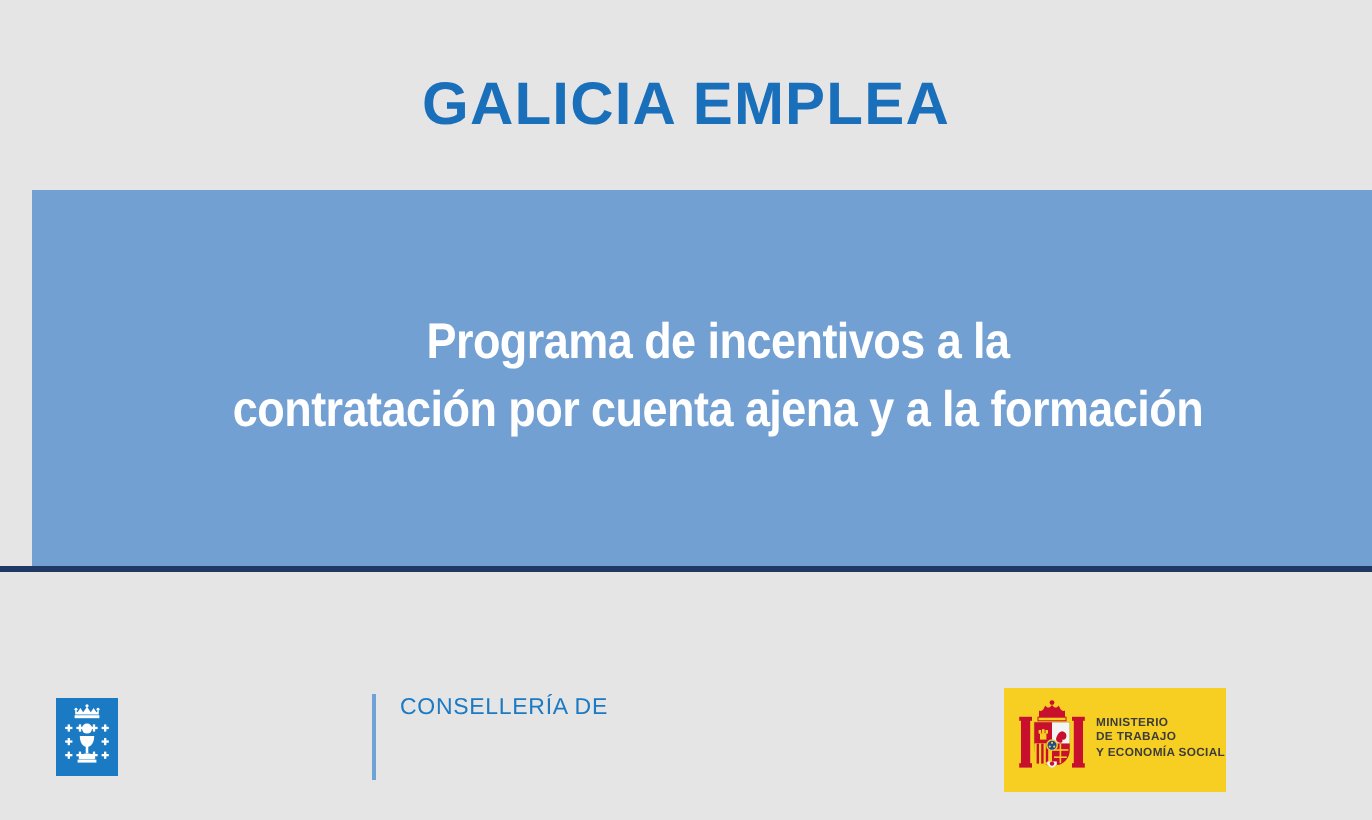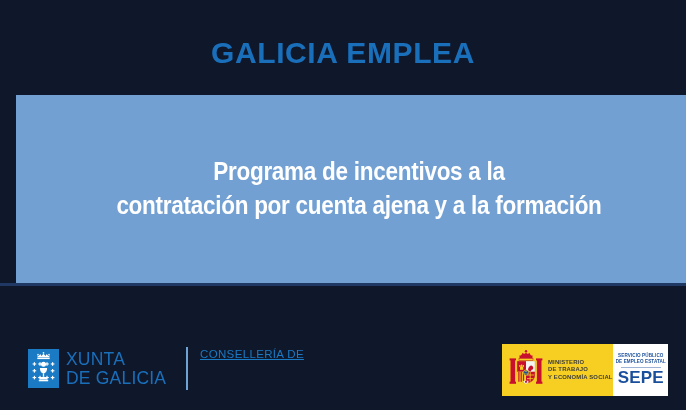--- a/index.html
+++ b/index.html
@@ -12,21 +12,21 @@
     height: 410px;
     overflow: hidden;
     font-family: "Liberation Sans", sans-serif;
     position: relative;
   }
 
   
   .slide {
     position: absolute;
     inset: 0;
-    background: #0f172a;
+    background: #e5e5e5;
   }
 
   
   .heading-zone {
     position: absolute;
     left: 0;
     top: 18px;
     width: 686px;
     height: 70px;
     display: flex;
@@ -129,21 +129,20 @@
 
   .conselleria {
     position: absolute;
     left: 200px;
     top: 18px;
     color: #1a7ac4;
     font-family: "Liberation Sans", sans-serif;
     font-size: 11.5px;
     line-height: 13.6px;
     letter-spacing: 0.35px;
-    text-decoration: underline;
   }
   .conselleria span { display: block; white-space: nowrap; }
 
   
   .gob-block {
     position: absolute;
     left: 502px;
     top: 14px;
     width: 166px;
     height: 52px;
@@ -279,24 +278,20 @@
 
           <g fill="#ffffff">
             <circle cx="15.5" cy="15.3" r="2.5"></circle>
             <path d="M11.9 19.0 h7.2 c0 3.5 -1.6 5.3 -3.6 5.6 c-2.0 -0.3 -3.6 -2.1 -3.6 -5.6 Z"></path>
             <rect x="14.85" y="24.3" width="1.3" height="3.4"></rect>
             <path d="M11.6 30.6 c0 -1.9 1.6 -2.9 3.9 -2.9 c2.3 0 3.9 1.0 3.9 2.9 Z"></path>
             <rect x="10.8" y="30.8" width="9.4" height="1.5"></rect>
           </g>
         </svg>
       </div>
-      <div class="xunta-wordmark">
-        <span>XUNTA</span>
-        <span>DE GALICIA</span>
-      </div>
     </div>
 
     <div class="footer-divider"></div>
 
     <div class="conselleria">
       <span>CONSELLERÍA DE</span>
     </div>
 
     <div class="gob-block">
 
@@ -357,26 +352,18 @@
             </g>
           </svg>
         </div>
         <div class="ministerio-text">
           <span>MINISTERIO</span>
           <span>DE TRABAJO</span>
           <span>Y ECONOMÍA SOCIAL</span>
         </div>
       </div>
 
-      <div class="sepe">
-        <div class="sepe-top">
-          <span>SERVICIO PÚBLICO</span>
-          <span>DE EMPLEO ESTATAL</span>
-        </div>
-        <div class="sepe-rule"></div>
-        <div class="sepe-word">SEPE</div>
-      </div>
 
     </div>
 
   </div>
 
 </div>
 
 </body></html>

